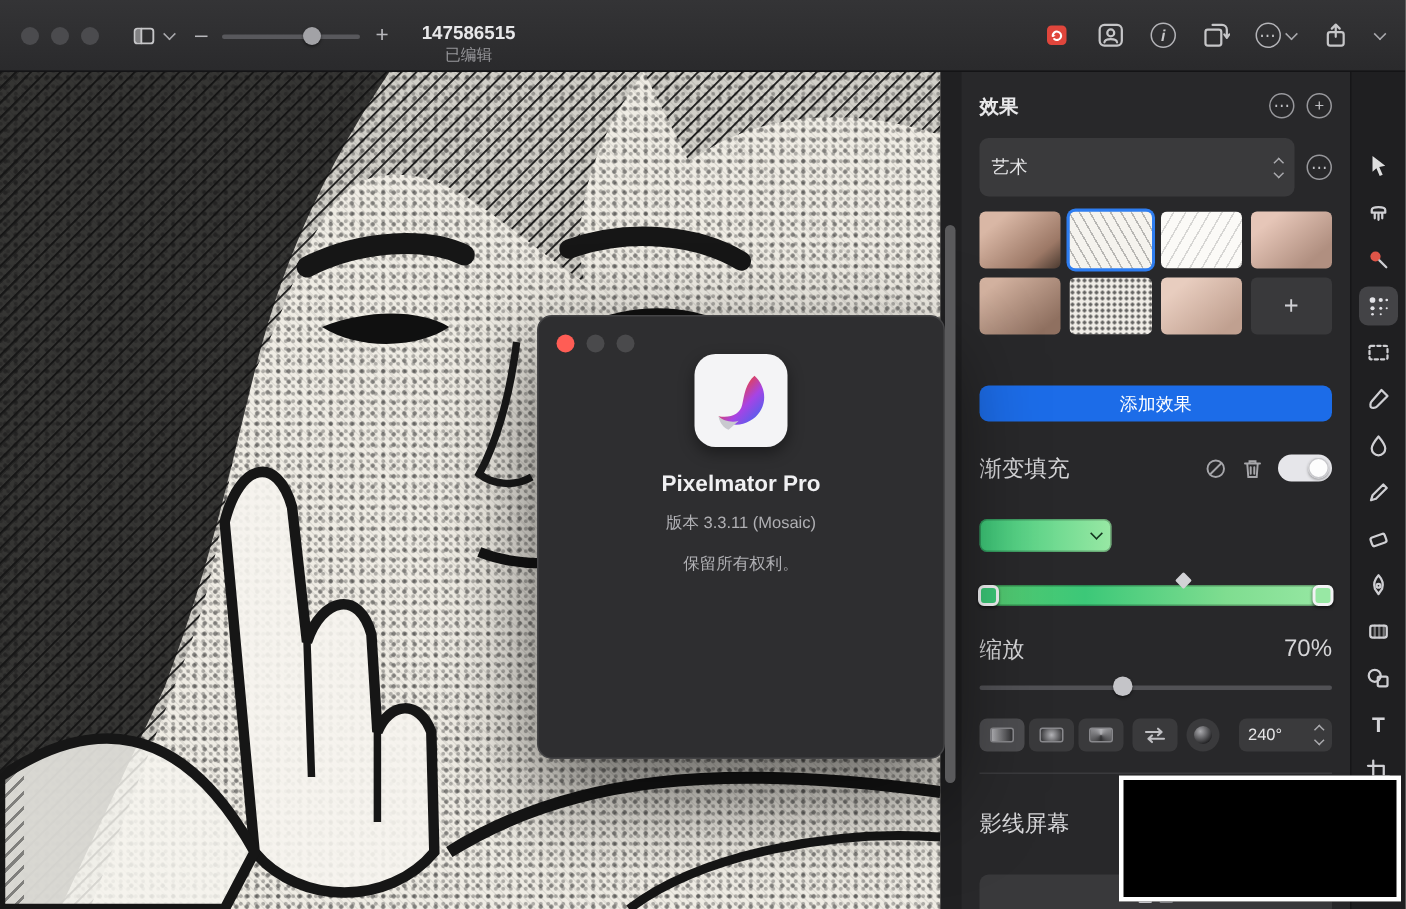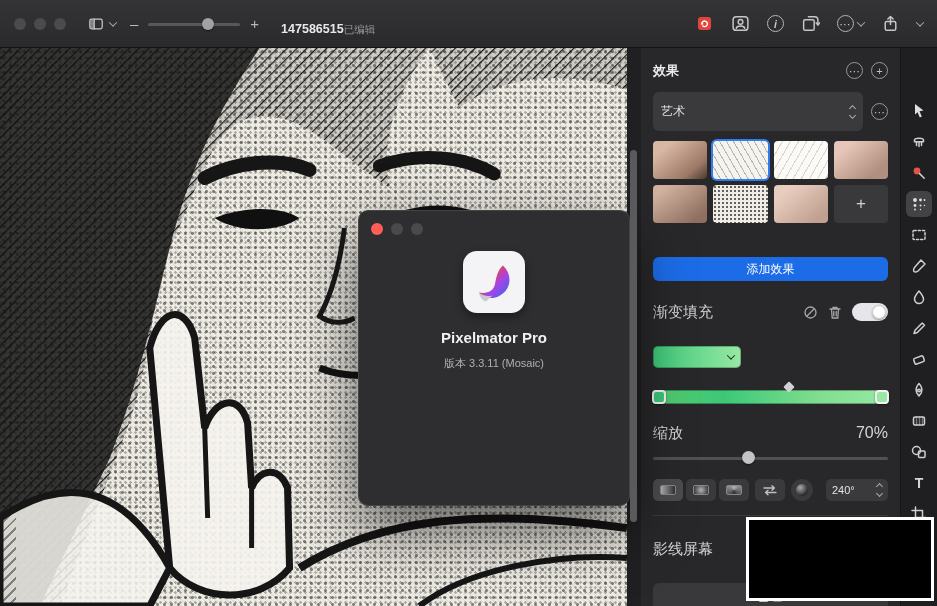--- a/index.html
+++ b/index.html
@@ -16,21 +16,21 @@
   .traffic{display:flex;gap:8px;margin-right:6px;}
   .tl{width:12px;height:12px;border-radius:50%;background:#4b4b4e;}
   .tbtn{display:flex;align-items:center;gap:4px;color:#c6c6c8;cursor:default;}
   .tbtn svg{stroke:#c6c6c8;fill:none;stroke-width:1.4;stroke-linecap:round;stroke-linejoin:round;}
   .chev{width:6px;height:6px;border-right:1.5px solid #aaaaae;border-bottom:1.5px solid #aaaaae;display:inline-block;}
   .chev.down{transform:rotate(45deg) translate(-1px,-1px);}
   .zoomgrp{display:flex;align-items:center;gap:10px;color:#b8b8bc;font-size:15px;}
   .zslider{width:92px;height:14px;position:relative;}
   .ztrack{position:absolute;top:6px;left:0;right:0;height:3px;border-radius:2px;background:#58585c;}
   .zknob{position:absolute;top:1px;left:58%;width:12px;height:12px;border-radius:50%;background:#a2a2a6;box-shadow:0 1px 2px rgba(0,0,0,.5);}
-  .titleblock{display:flex;flex-direction:row;align-items:center;margin-left:8px;line-height:1.25;margin-top:12px;}
+  .titleblock{display:flex;flex-direction:column;align-items:center;margin-left:8px;line-height:1.25;margin-top:12px;}
   .doc-title{font-size:12.5px;color:#e8e8ea;font-weight:700;}
   .doc-sub{font-size:10.5px;color:#98989c;}
   .tspacer{flex:1;}
   .rt-icons{display:flex;align-items:center;gap:17px;}
   .circle-i{width:17px;height:17px;border-radius:50%;border:1.4px solid #b4b4b8;color:#c6c6c8;
     display:flex;align-items:center;justify-content:center;font-size:10.5px;font-weight:700;font-style:italic;}
   .more-wrap{display:flex;align-items:center;gap:4px;}
   .dots-circle{width:17px;height:17px;border-radius:50%;border:1.4px solid #b4b4b8;color:#c6c6c8;
     display:flex;align-items:center;justify-content:center;font-size:11px;letter-spacing:1px;line-height:0;}
 
@@ -48,21 +48,21 @@
   .gutter{position:absolute;top:48px;left:627px;width:14px;bottom:0;background:#202022;}
   .scrollbar{position:absolute;left:630px;top:150px;width:7px;height:372px;border-radius:4px;background:#5a5a5c;z-index:30;}
 
   
   .dialog{position:absolute;left:358px;top:210px;width:272px;height:296px;background:#2e2e30;border:1px solid #444446;
     border-radius:10px;box-shadow:0 24px 60px rgba(0,0,0,.6);z-index:20;}
   .dlg-traffic{position:absolute;top:12px;left:12px;display:flex;gap:8px;}
   .dtl{width:12px;height:12px;border-radius:50%;}
   .dtl.red{background:#ff5d55;}
   .dtl.gray{background:#4a4a4c;}
-  .dlg-body{display:flex;flex-direction:column;align-items:center;padding-top:40px;text-align:center;}
+  .dlg-body{display:flex;flex-direction:column;align-items:center;padding-top:25px;text-align:center;}
   .appicon{width:62px;height:62px;border-radius:14px;background:#f4f4f6;box-shadow:0 4px 10px rgba(0,0,0,.4);
     display:flex;align-items:center;justify-content:center;}
   .dlg-name{margin-top:16px;font-size:15px;font-weight:700;color:#f0f0f2;}
   .dlg-version{margin-top:10px;font-size:11px;color:#b0b0b4;}
   .dlg-copy{margin-top:12px;font-size:11px;color:#b0b0b4;line-height:1.55;}
 
   
   .panel{position:absolute;top:48px;left:641px;width:259px;bottom:0;background:#28282a;padding:0 12px;}
   .p-row{display:flex;align-items:flex-start;justify-content:space-between;}
   .p-title{font-size:13px;font-weight:700;color:#e8e8ea;}
@@ -267,20 +267,21 @@
                 <stop offset="1" stop-color="#2d6cf0"></stop>
             </linearGradient>
           </defs>
           <path d="M44,10 C57,22 55,42 40,50 C30,56 18,54 12,46 C23,48 31,44 33,36 C35,27 36,17 44,10 Z" fill="url(#br)"></path>
           <path d="M12,46 C16,50 24,52 30,50 L21,58 C17,57 13,52 12,46 Z" fill="#c9c9cf"></path>
         </svg>
       </div>
       <div class="dlg-name">Pixelmator Pro</div>
       <div class="dlg-version">版本 3.3.11 (Mosaic)</div>
       <div class="dlg-copy">
+        <div>保留所有权利。</div>
       </div>
     </div>
   </div>
 
   <aside class="panel">
 
     <div class="p-row" style="margin-top:14px;">
       <span class="p-title">效果</span>
       <div class="hdr-icons">
         <span class="pcirc">⋯</span>

